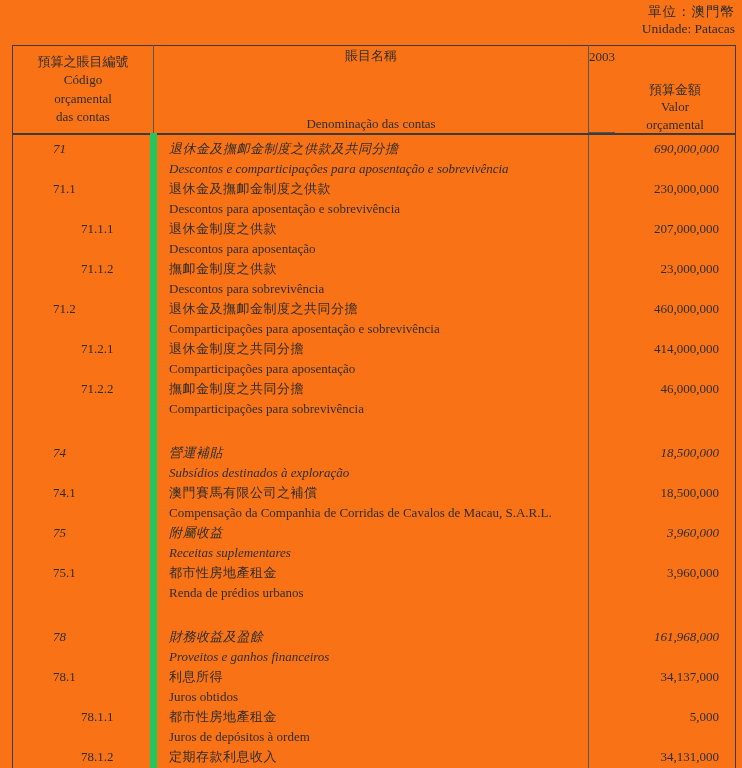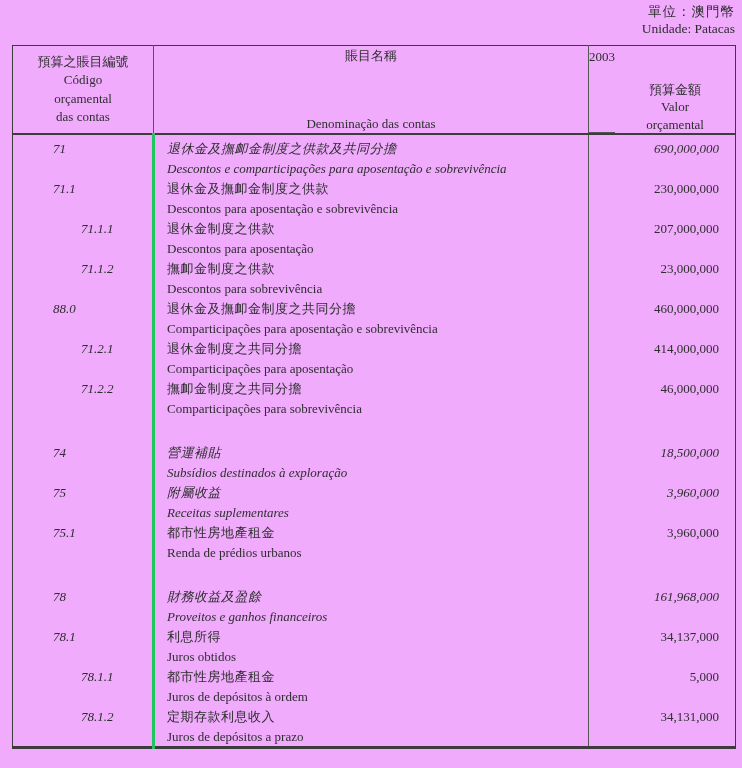--- a/index.html
+++ b/index.html
@@ -6,21 +6,21 @@
     margin: 0;
     padding: 0;
     background: #fdfdfb;
     font-family: "Liberation Serif", "DejaVu Serif", serif;
     color: #2e2e2e;
   }
   .page {
     position: relative;
     width: 742px;
     height: 768px;
-    background: #f0abfc;
+    background: #f97316;
     overflow: hidden;
   }
   .unit-block {
     position: absolute;
     top: 3px;
     right: 7px;
     text-align: right;
     font-size: 13.5px;
     line-height: 17px;
   }
@@ -74,29 +74,28 @@
     flex-direction: column;
     justify-content: center;
     align-items: center;
     line-height: 17.3px;
     margin-top: 35px;
   }
   tbody td {
     padding: 0;
     vertical-align: top;
   }
-  td.c-code { border-right: 3px solid #22c55e; }
+  td.c-code { border-right: 7px solid #22c55e; }
   td.c-value { border-left: 1px solid #565656; }
   tbody tr.entry { height: 39px; }
   tbody tr.gap { height: 24px; }
   .code {
     padding-left: 40px;
     line-height: 19.5px;
     padding-top: 1px;
-    font-style: italic;
   }
   tr.lvl3 .code { padding-left: 68px; }
   .names {
     padding-left: 12px;
     line-height: 19.5px;
     padding-top: 1px;
     white-space: nowrap;
     overflow: hidden;
   }
   .names .zh { letter-spacing: 0.5px; }
@@ -211,21 +210,21 @@
               <div class="zh">撫卹金制度之供款</div>
               <div class="pt">Descontos para sobrevivência</div>
             </div>
           </td>
           <td class="c-value">
             <div class="value">23,000,000</div>
           </td>
         </tr>
         <tr class="entry lvl2">
           <td class="c-code">
-            <div class="code">88.0</div>
+            <div class="code">71.2</div>
           </td>
           <td>
             <div class="names">
               <div class="zh">退休金及撫卹金制度之共同分擔</div>
               <div class="pt">Comparticipações para aposentação e sobrevivência</div>
             </div>
           </td>
           <td class="c-value">
             <div class="value">460,000,000</div>
           </td>
@@ -270,20 +269,34 @@
           <td>
             <div class="names">
               <div class="zh">營運補貼</div>
               <div class="pt">Subsídios destinados à exploração</div>
             </div>
           </td>
           <td class="c-value">
             <div class="value">18,500,000</div>
           </td>
         </tr>
+        <tr class="entry lvl2">
+          <td class="c-code">
+            <div class="code">74.1</div>
+          </td>
+          <td>
+            <div class="names">
+              <div class="zh">澳門賽馬有限公司之補償</div>
+              <div class="pt">Compensação da Companhia de Corridas de Cavalos de Macau, S.A.R.L.</div>
+            </div>
+          </td>
+          <td class="c-value">
+            <div class="value">18,500,000</div>
+          </td>
+        </tr>
         <tr class="entry lvl1 summary">
           <td class="c-code">
             <div class="code">75</div>
           </td>
           <td>
             <div class="names">
               <div class="zh">附屬收益</div>
               <div class="pt">Receitas suplementares</div>
             </div>
           </td>

